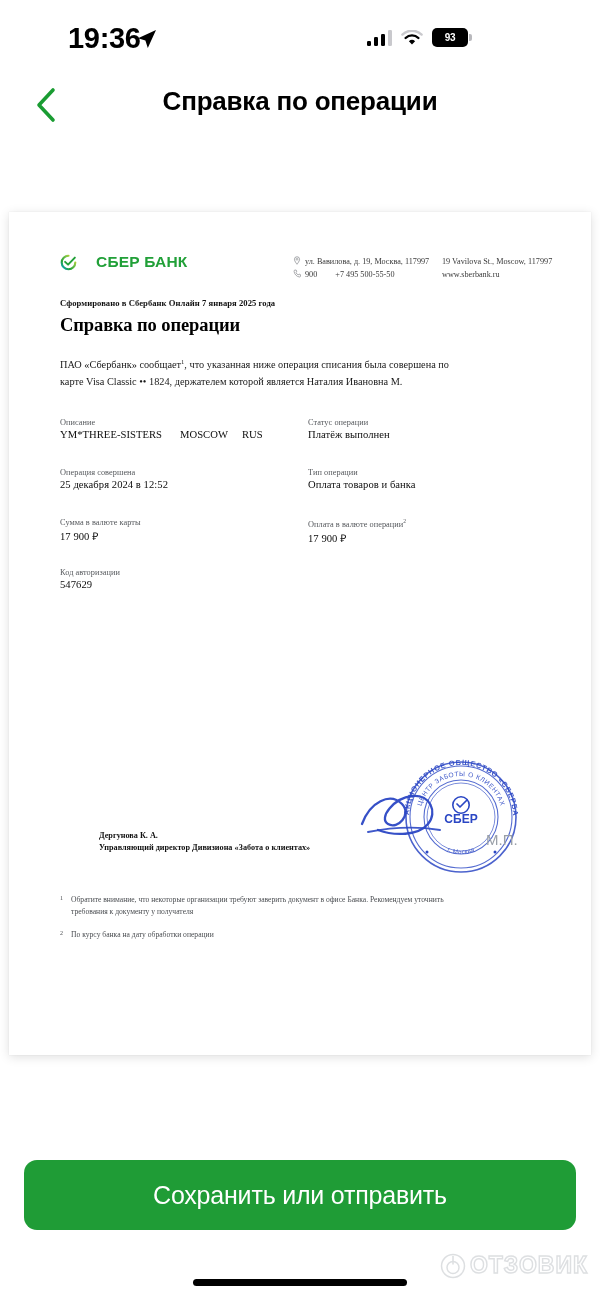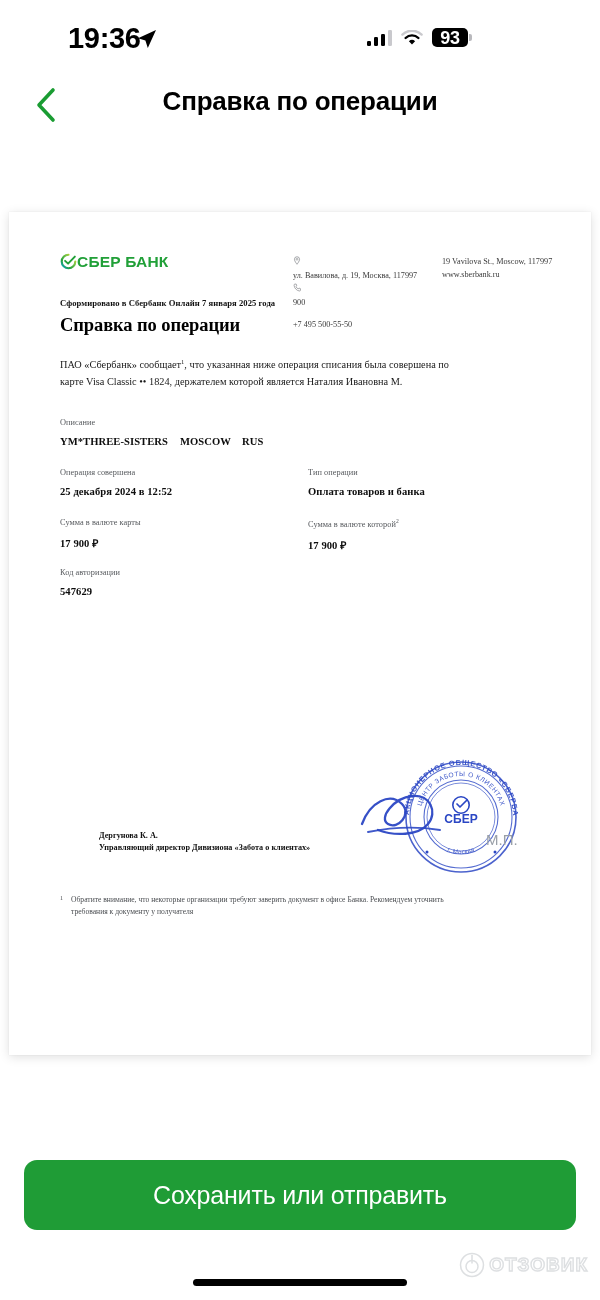--- a/index.html
+++ b/index.html
@@ -41,21 +41,21 @@
   .bars i:nth-child(4) { height: 15.5px; background: #c9c9cd; }
   .wifi { width: 22px; height: 16px; }
   .battery {
     position: relative;
     width: 36px; height: 19px;
     background: #000;
     border-radius: 5px;
     display: flex; align-items: center; justify-content: center;
   }
   .battery-level {
-    color: #fff; font-size: 18px; font-weight: 700;
+    color: #fff; font-size: 10px; font-weight: 700;
     letter-spacing: -0.2px; line-height: 1;
   }
   .battery::after {
     content: ""; position: absolute; right: -4px; top: 6px;
     width: 3px; height: 7px; background: #b9b9bd;
     border-radius: 0 2px 2px 0;
   }
 
   
   .navbar {
@@ -84,38 +84,38 @@
     box-shadow: 0 2px 10px rgba(0,0,0,0.13), 0 0 1px rgba(0,0,0,0.10);
     font-family: "Liberation Serif", serif;
     overflow: hidden;
   }
 
   
   .doc-head {
     position: absolute; left: 51px; top: 41px;
     width: 500px;
   }
-  .sber-logo { display: flex; align-items: flex-start; gap: 0; }
+  .sber-logo { display: flex; align-items: flex-end; gap: 19px; }
   .sber-mark { width: 17px; height: 17px; flex: none; }
   .sber-word {
     font-family: "Liberation Sans", sans-serif;
     font-size: 15.5px; font-weight: 700; color: #21a038;
     letter-spacing: 0.2px; white-space: nowrap;
   }
   .contact-ru {
     position: absolute; left: 233px; top: 2px;
     width: 180px;
     font-size: 8.2px; color: #3a3a3a; line-height: 1.62;
   }
   .contact-en {
     position: absolute; left: 382px; top: 2px;
     width: 160px;
     font-size: 8.2px; color: #3a3a3a; line-height: 1.62;
   }
-  .cline { display: flex; align-items: flex-start; gap: 4px; white-space: nowrap; flex-direction: column; }
+  .cline { display: flex; align-items: flex-start; gap: 4px; white-space: nowrap; }
   .cicon { width: 8px; height: 9px; flex: none; margin-top: 1px; }
   .phone-num-pad { display: inline-block; width: 10px; }
 
   .formed {
     position: absolute; left: 51px; top: 86px;
     font-size: 8.6px; font-weight: 700; color: #111;
     letter-spacing: 0.05px;
   }
   .doc-title {
     position: absolute; left: 51px; top: 103px;
@@ -133,22 +133,22 @@
   .fields { position: absolute; left: 51px; top: 206px; width: 500px; }
   .frow { position: relative; height: 50px; }
   .fcol-l { position: absolute; left: 0; top: 0; width: 250px; }
   .fcol-r { position: absolute; left: 248px; top: 0; width: 250px; }
   .flabel {
     font-size: 8.3px; color: #55585c; line-height: 1.3;
     letter-spacing: 0.05px;
   }
   .flabel sup { font-size: 5.6px; vertical-align: super; }
   .fvalue {
-    margin-top: 7px;
-    font-size: 10.6px; font-weight: 700; color: #0d0d0d;
+    margin-top: 0;
+    font-size: 10.6px; font-weight: 400; color: #0d0d0d;
     letter-spacing: 0.05px; white-space: nowrap;
   }
   .desc-parts { display: flex; }
   .desc-parts span:nth-child(1) { width: 120px; }
   .desc-parts span:nth-child(2) { width: 62px; }
 
   
   .stamp-area {
     position: absolute; left: 345px; top: 520px;
     width: 190px; height: 150px;
@@ -186,21 +186,21 @@
   }
 
   
   .watermark {
     position: absolute; right: 12px; top: 1252px;
     display: flex; align-items: center; gap: 4px;
     opacity: 0.55;
   }
   .wm-text {
     font-family: "Liberation Sans", sans-serif;
-    font-size: 19px; font-weight: 700; color: transparent;
+    font-size: 23px; font-weight: 700; color: transparent;
     -webkit-text-stroke: 1.4px #c2c6ca;
     letter-spacing: 1px;
   }
 
   
   .home-bar {
     position: absolute; left: 193px; top: 1279px;
     width: 214px; height: 7px;
     background: #000; border-radius: 4px;
   }
@@ -296,41 +296,45 @@
 
       <div class="frow">
         <div class="fcol-l">
           <div class="flabel">Описание</div>
           <div class="fvalue desc-parts">
             <span>YM*THREE-SISTERS</span>
             <span>MOSCOW</span>
             <span>RUS</span>
           </div>
         </div>
+        <div class="fcol-r">
+          <div class="flabel">Статус операции</div>
+          <div class="fvalue">Платёж выполнен</div>
+        </div>
       </div>
 
       <div class="frow">
         <div class="fcol-l">
           <div class="flabel">Операция совершена</div>
           <div class="fvalue">25 декабря 2024 в 12:52</div>
         </div>
         <div class="fcol-r">
           <div class="flabel">Тип операции</div>
           <div class="fvalue">Оплата товаров и банка</div>
         </div>
       </div>
 
       <div class="frow">
         <div class="fcol-l">
           <div class="flabel">Сумма в валюте карты</div>
           <div class="fvalue">17 900 ₽</div>
         </div>
         <div class="fcol-r">
           <div class="flabel">
-            <span>Сумма в валюте которой</span><sup>2</sup>
+            <span>Оплата в валюте операции</span><sup>2</sup>
           </div>
           <div class="fvalue">17 900 ₽</div>
         </div>
       </div>
 
       <div class="frow">
         <div class="fcol-l">
           <div class="flabel">Код авторизации</div>
           <div class="fvalue">547629</div>
         </div>
@@ -380,20 +384,24 @@
     <div class="signer">
       <div>Дергунова К. А.</div>
       <div>Управляющий директор Дивизиона «Забота о клиентах»</div>
     </div>
 
     <div class="footnotes">
       <div class="fn">
         <sup>1</sup>
         <span>Обратите внимание, что некоторые организации требуют заверить документ в офисе Банка. Рекомендуем уточнить требования к документу у получателя</span>
       </div>
+      <div class="fn">
+        <sup>2</sup>
+        <span>По курсу банка на дату обработки операции</span>
+      </div>
     </div>
 
   </div>
 
   <button class="save-btn">
     <span>Сохранить или отправить</span>
   </button>
 
   <div class="watermark">
     <svg width="26" height="26" viewBox="0 0 26 26">

